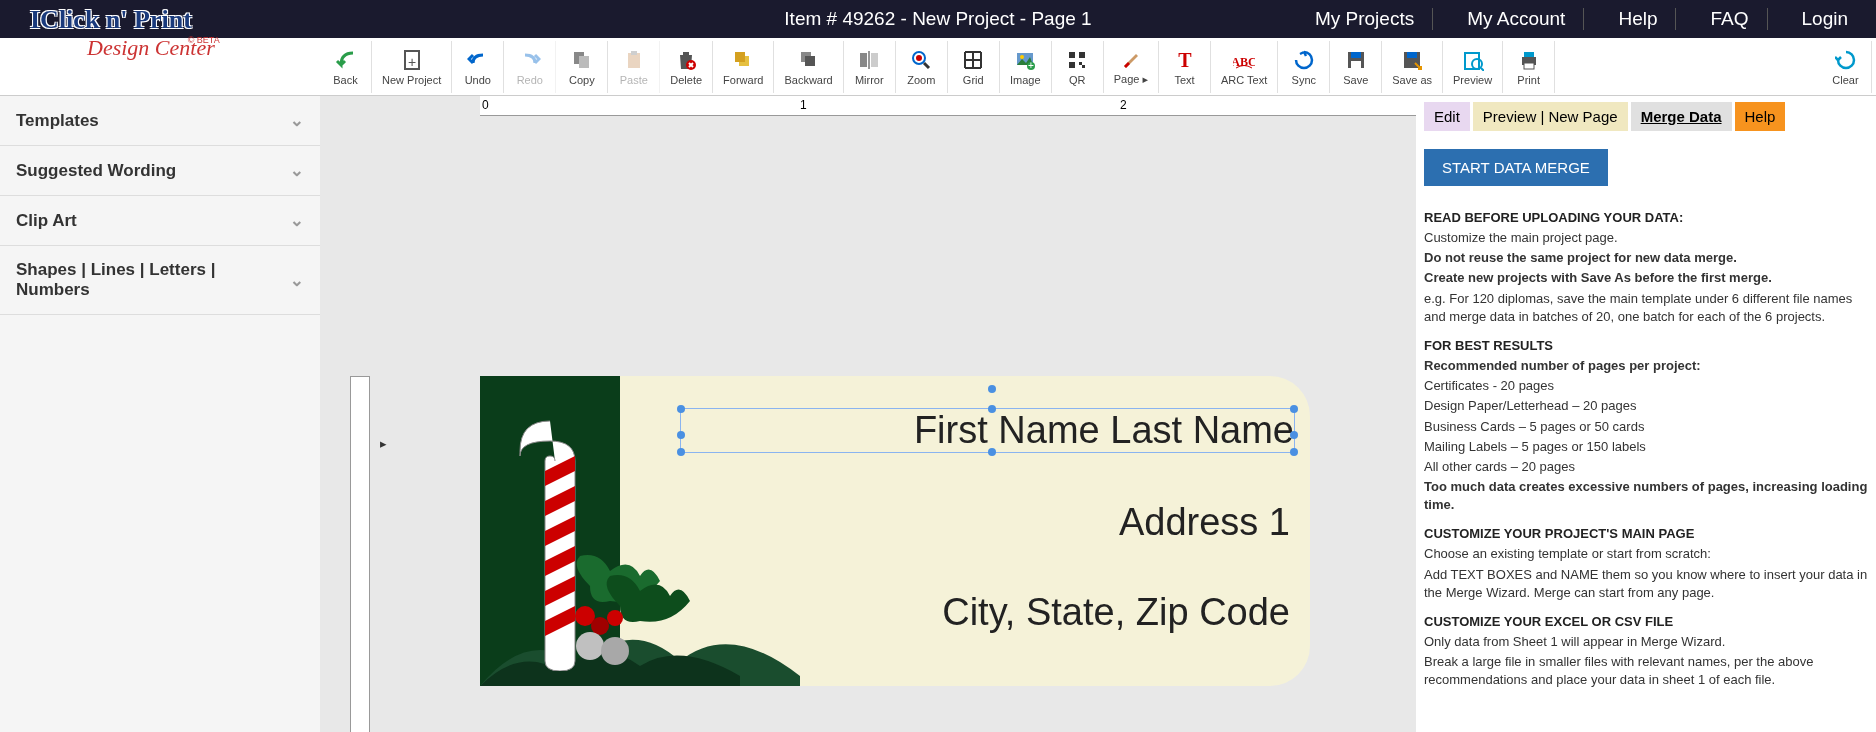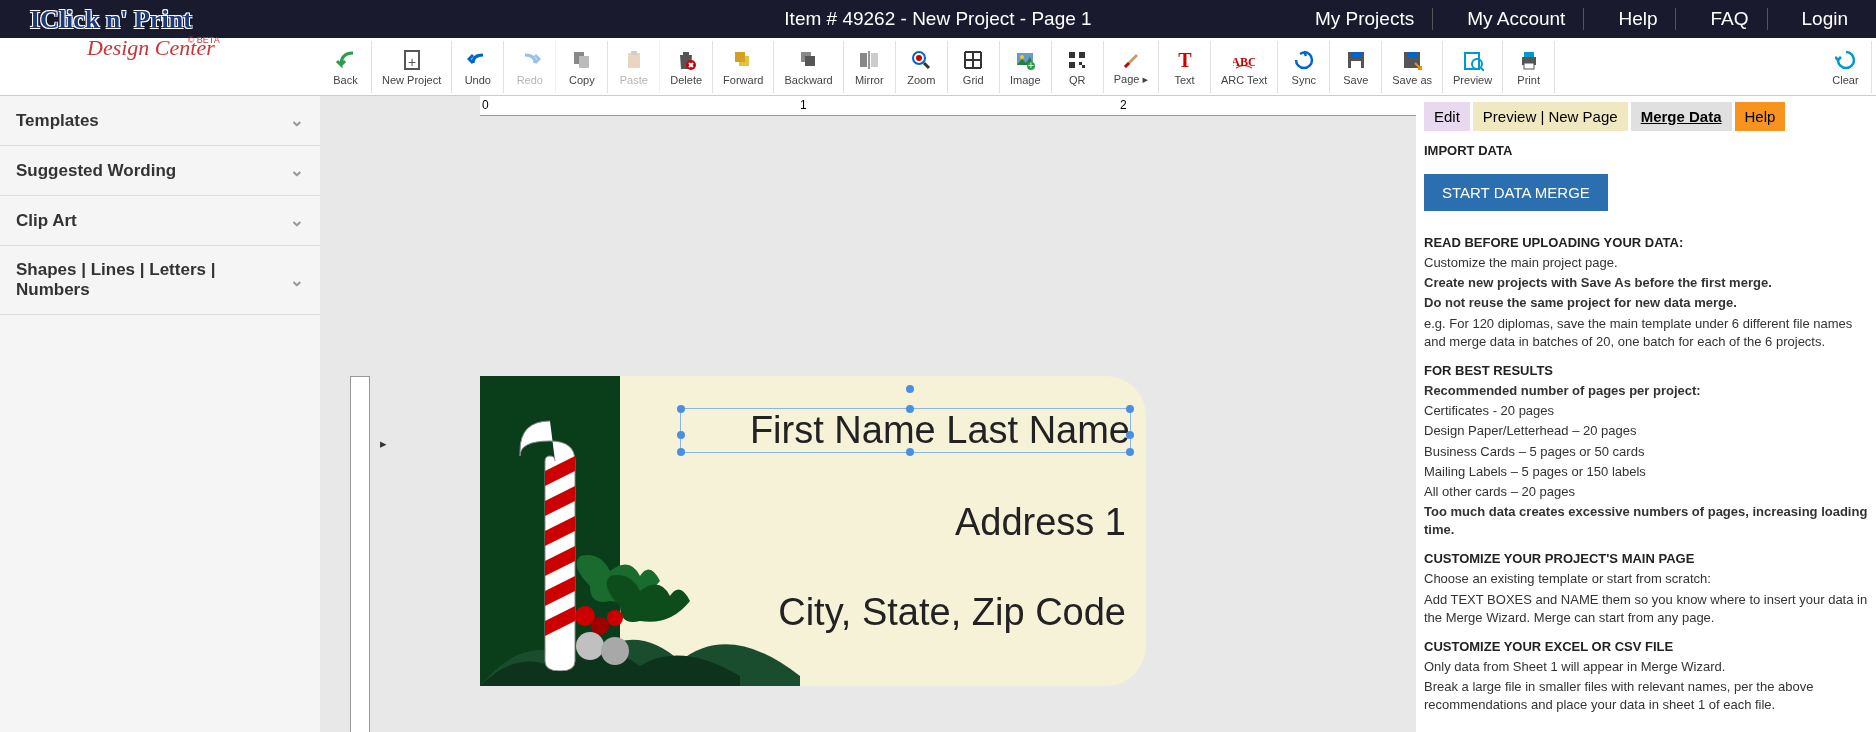--- a/index.html
+++ b/index.html
@@ -31,21 +31,21 @@
 .sidebar-item { padding: 14px 16px; border-bottom: 1px solid #ddd; display: flex; justify-content: space-between; align-items: center; cursor: pointer; font-weight: bold; font-size: 17px; color: #333; }
 .chevron { color: #999; }
 
 
 .canvas-area { position: absolute; left: 320px; top: 96px; right: 460px; bottom: 0; background: #e8e8e8; overflow: hidden; }
 .ruler-h { position: absolute; top: 0; left: 160px; right: 0; height: 20px; background: #fff; border-bottom: 1px solid #999; }
 .ruler-h .tick-label { position: absolute; top: 2px; font-size: 12px; }
 .ruler-small { position: absolute; left: 30px; top: 280px; width: 20px; height: 380px; background: #fff; border: 1px solid #999; }
 
 
-.label-card { position: absolute; left: 160px; top: 280px; width: 666px; height: 310px; background: #f5f2d8; border-radius: 0 40px 40px 0; overflow: hidden; }
+.label-card { position: absolute; left: 160px; top: 280px; width: 830px; height: 310px; background: #f5f2d8; border-radius: 0 40px 40px 0; overflow: hidden; }
 .label-decor { position: absolute; left: 0; top: 0; width: 200px; height: 100%; background: linear-gradient(to right, #0a3d1a 0%, #0a3d1a 70%, transparent 70%); }
 .candy-cane { position: absolute; left: 25px; top: 25px; width: 90px; height: 270px; }
 .holly { position: absolute; left: 80px; top: 170px; width: 200px; height: 140px; }
 .pine { position: absolute; left: 0px; bottom: 0; width: 320px; height: 80px; }
 .text-line { position: absolute; right: 20px; font-family: 'Arial Narrow', Arial, sans-serif; font-size: 38px; color: #222; text-align: right; }
 .text-line.selected { border: 1px solid #8ab4f0; }
 .selection-handle { position: absolute; width: 8px; height: 8px; background: #4a90e2; border-radius: 50%; }
 
 
 .right-panel { position: absolute; right: 0; top: 96px; width: 460px; bottom: 0; background: #fff; overflow-y: auto; padding: 0 8px; }
@@ -363,27 +363,26 @@
 </div>
 
 <div class="right-panel">
   <div class="tab-row">
     <div class="tab edit">Edit</div>
     <div class="tab preview">Preview | New Page</div>
     <div class="tab merge">Merge Data</div>
     <div class="tab help">Help</div>
   </div>
 
-  <div class="panel-h">IMPORT DATA</div>
   <button class="btn-primary">START DATA MERGE</button>
 
   <div class="panel-h">READ BEFORE UPLOADING YOUR DATA:</div>
   <div class="panel-p">Customize the main project page.</div>
+  <div class="panel-p" style="font-weight:bold">Do not reuse the same project for new data merge.</div>
   <div class="panel-p" style="font-weight:bold">Create new projects with Save As before the first merge.</div>
-  <div class="panel-p" style="font-weight:bold">Do not reuse the same project for new data merge.</div>
   <div class="panel-p">e.g. For 120 diplomas, save the main template under 6 different file names and merge data in batches of 20, one batch for each of the 6 projects.</div>
 
   <div class="panel-h">FOR BEST RESULTS</div>
   <div class="panel-p" style="font-weight:bold">Recommended number of pages per project:</div>
   <div class="panel-p">Certificates - 20 pages</div>
   <div class="panel-p">Design Paper/Letterhead – 20 pages</div>
   <div class="panel-p">Business Cards – 5 pages or 50 cards</div>
   <div class="panel-p">Mailing Labels – 5 pages or 150 labels</div>
   <div class="panel-p">All other cards – 20 pages</div>
   <div class="panel-p" style="font-weight:bold">Too much data creates excessive numbers of pages, increasing loading time.</div>

